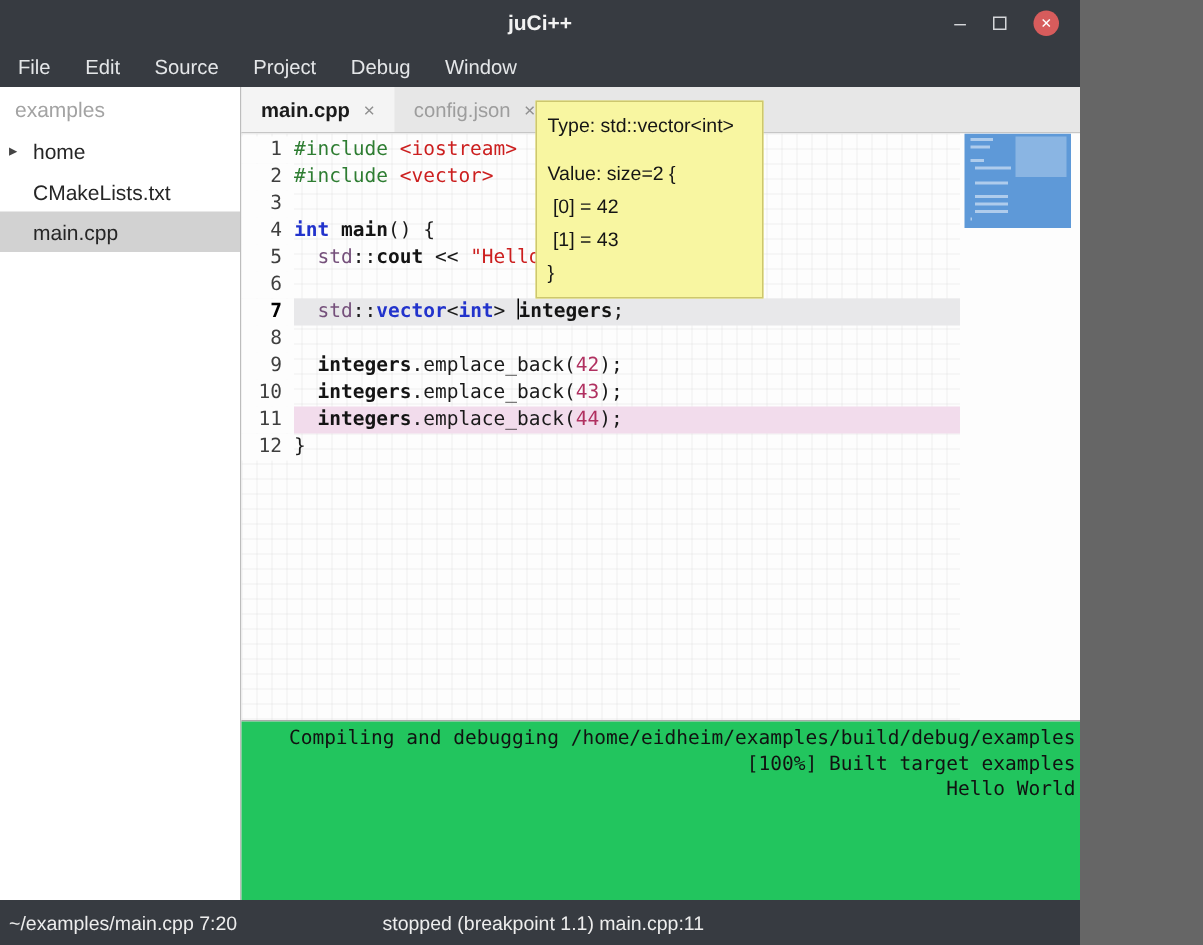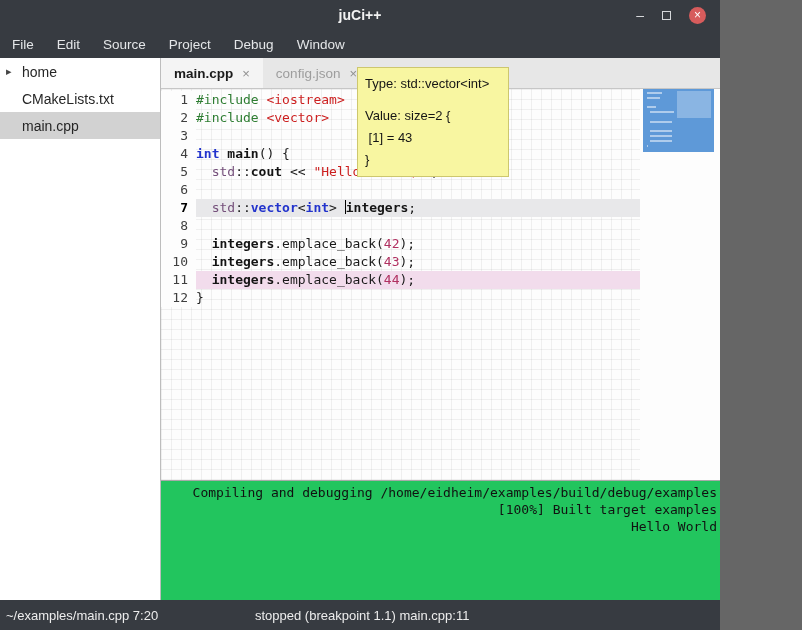--- a/index.html
+++ b/index.html
@@ -100,20 +100,21 @@
       <span class="menu-item">Edit</span>
       <span class="menu-item">Source</span>
       <span class="menu-item">Project</span>
       <span class="menu-item">Debug</span>
       <span class="menu-item">Window</span>
     </div>
 
   <div class="body">
 
     <div class="sidebar">
+      <div class="side-header">examples</div>
       <div id="sidebar-tree">
           <div class="tree-item">
             <span class="expander">▸</span>
             <span class="tree-label">home</span>
           </div>
           <div class="tree-item">
             <span class="tree-label">CMakeLists.txt</span>
           </div>
           <div class="tree-item selected">
             <span class="tree-label">main.cpp</span>
@@ -214,17 +215,18 @@
 
   <div class="statusbar">
     <span class="status-left">~/examples/main.cpp 7:20</span>
     <span class="status-center">stopped (breakpoint 1.1) main.cpp:11</span>
   </div>
 
   <div class="tooltip" id="tooltip">
       <div class="tip-line">Type: std::vector&lt;int&gt;</div>
       <div class="tip-line empty"></div>
       <div class="tip-line">Value: size=2 {</div>
+      <div class="tip-line"> [0] = 42</div>
       <div class="tip-line"> [1] = 43</div>
       <div class="tip-line">}</div>
     </div>
 
 </div>
 
 </body></html>

